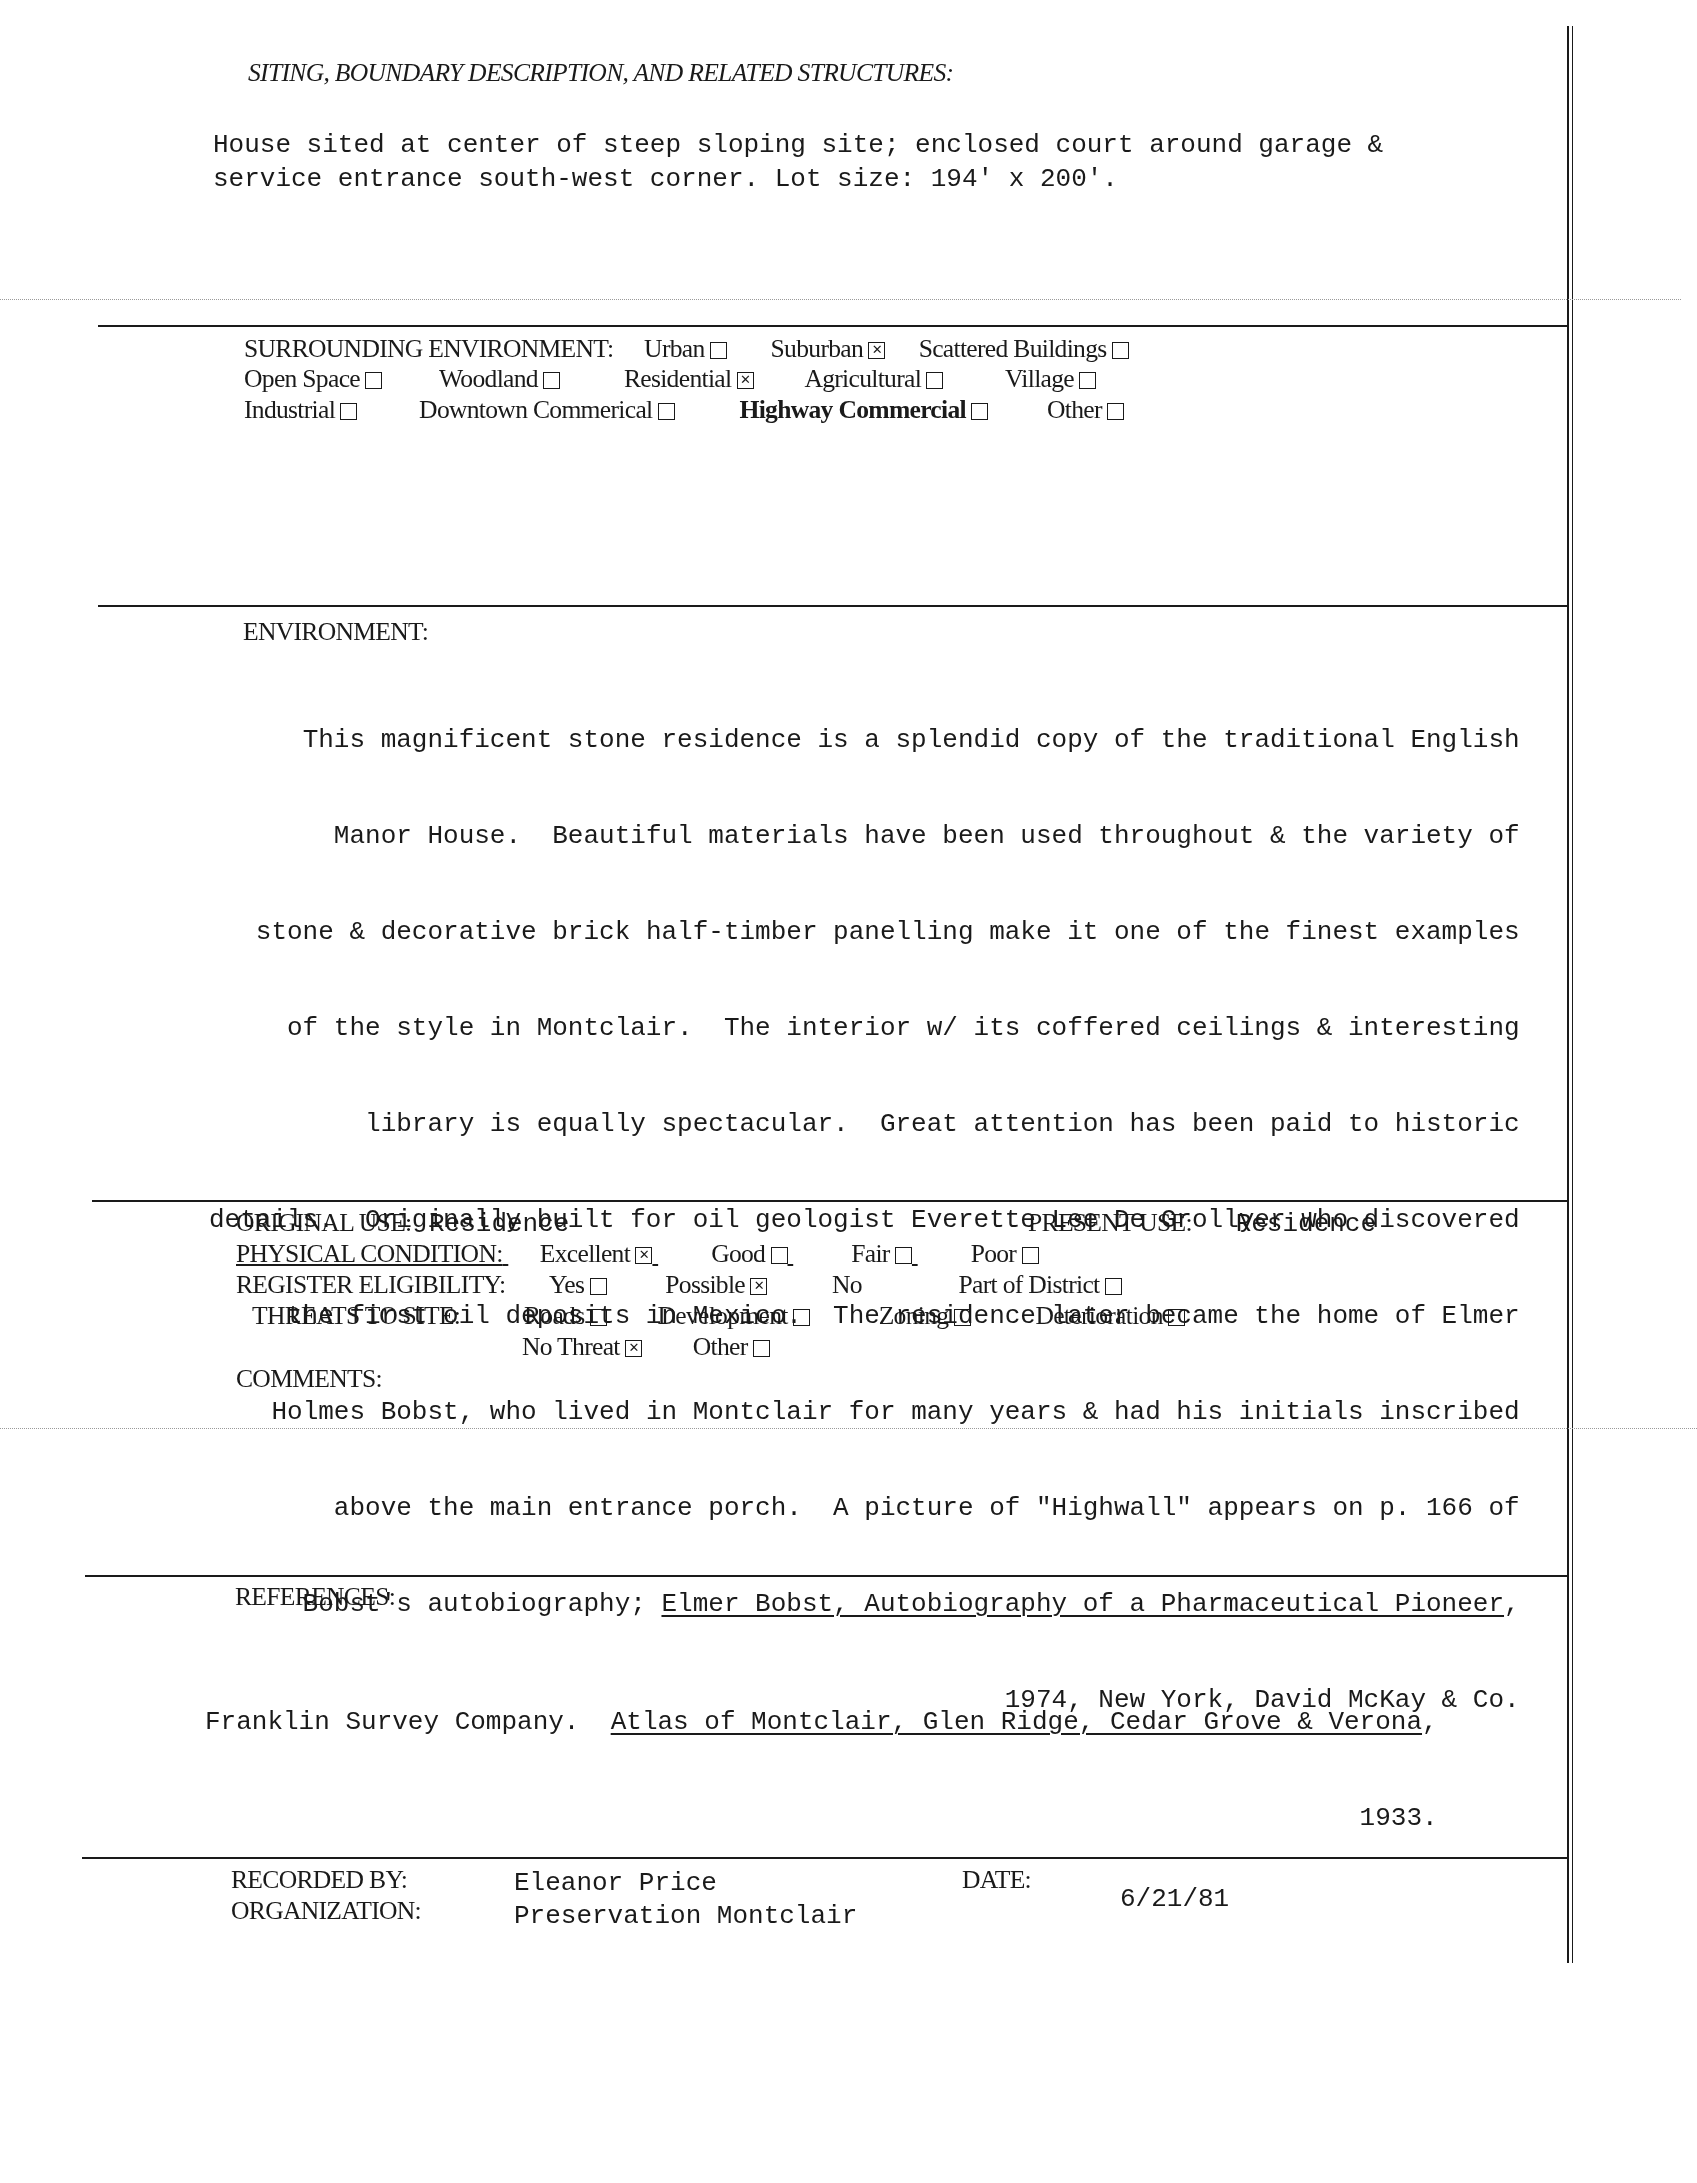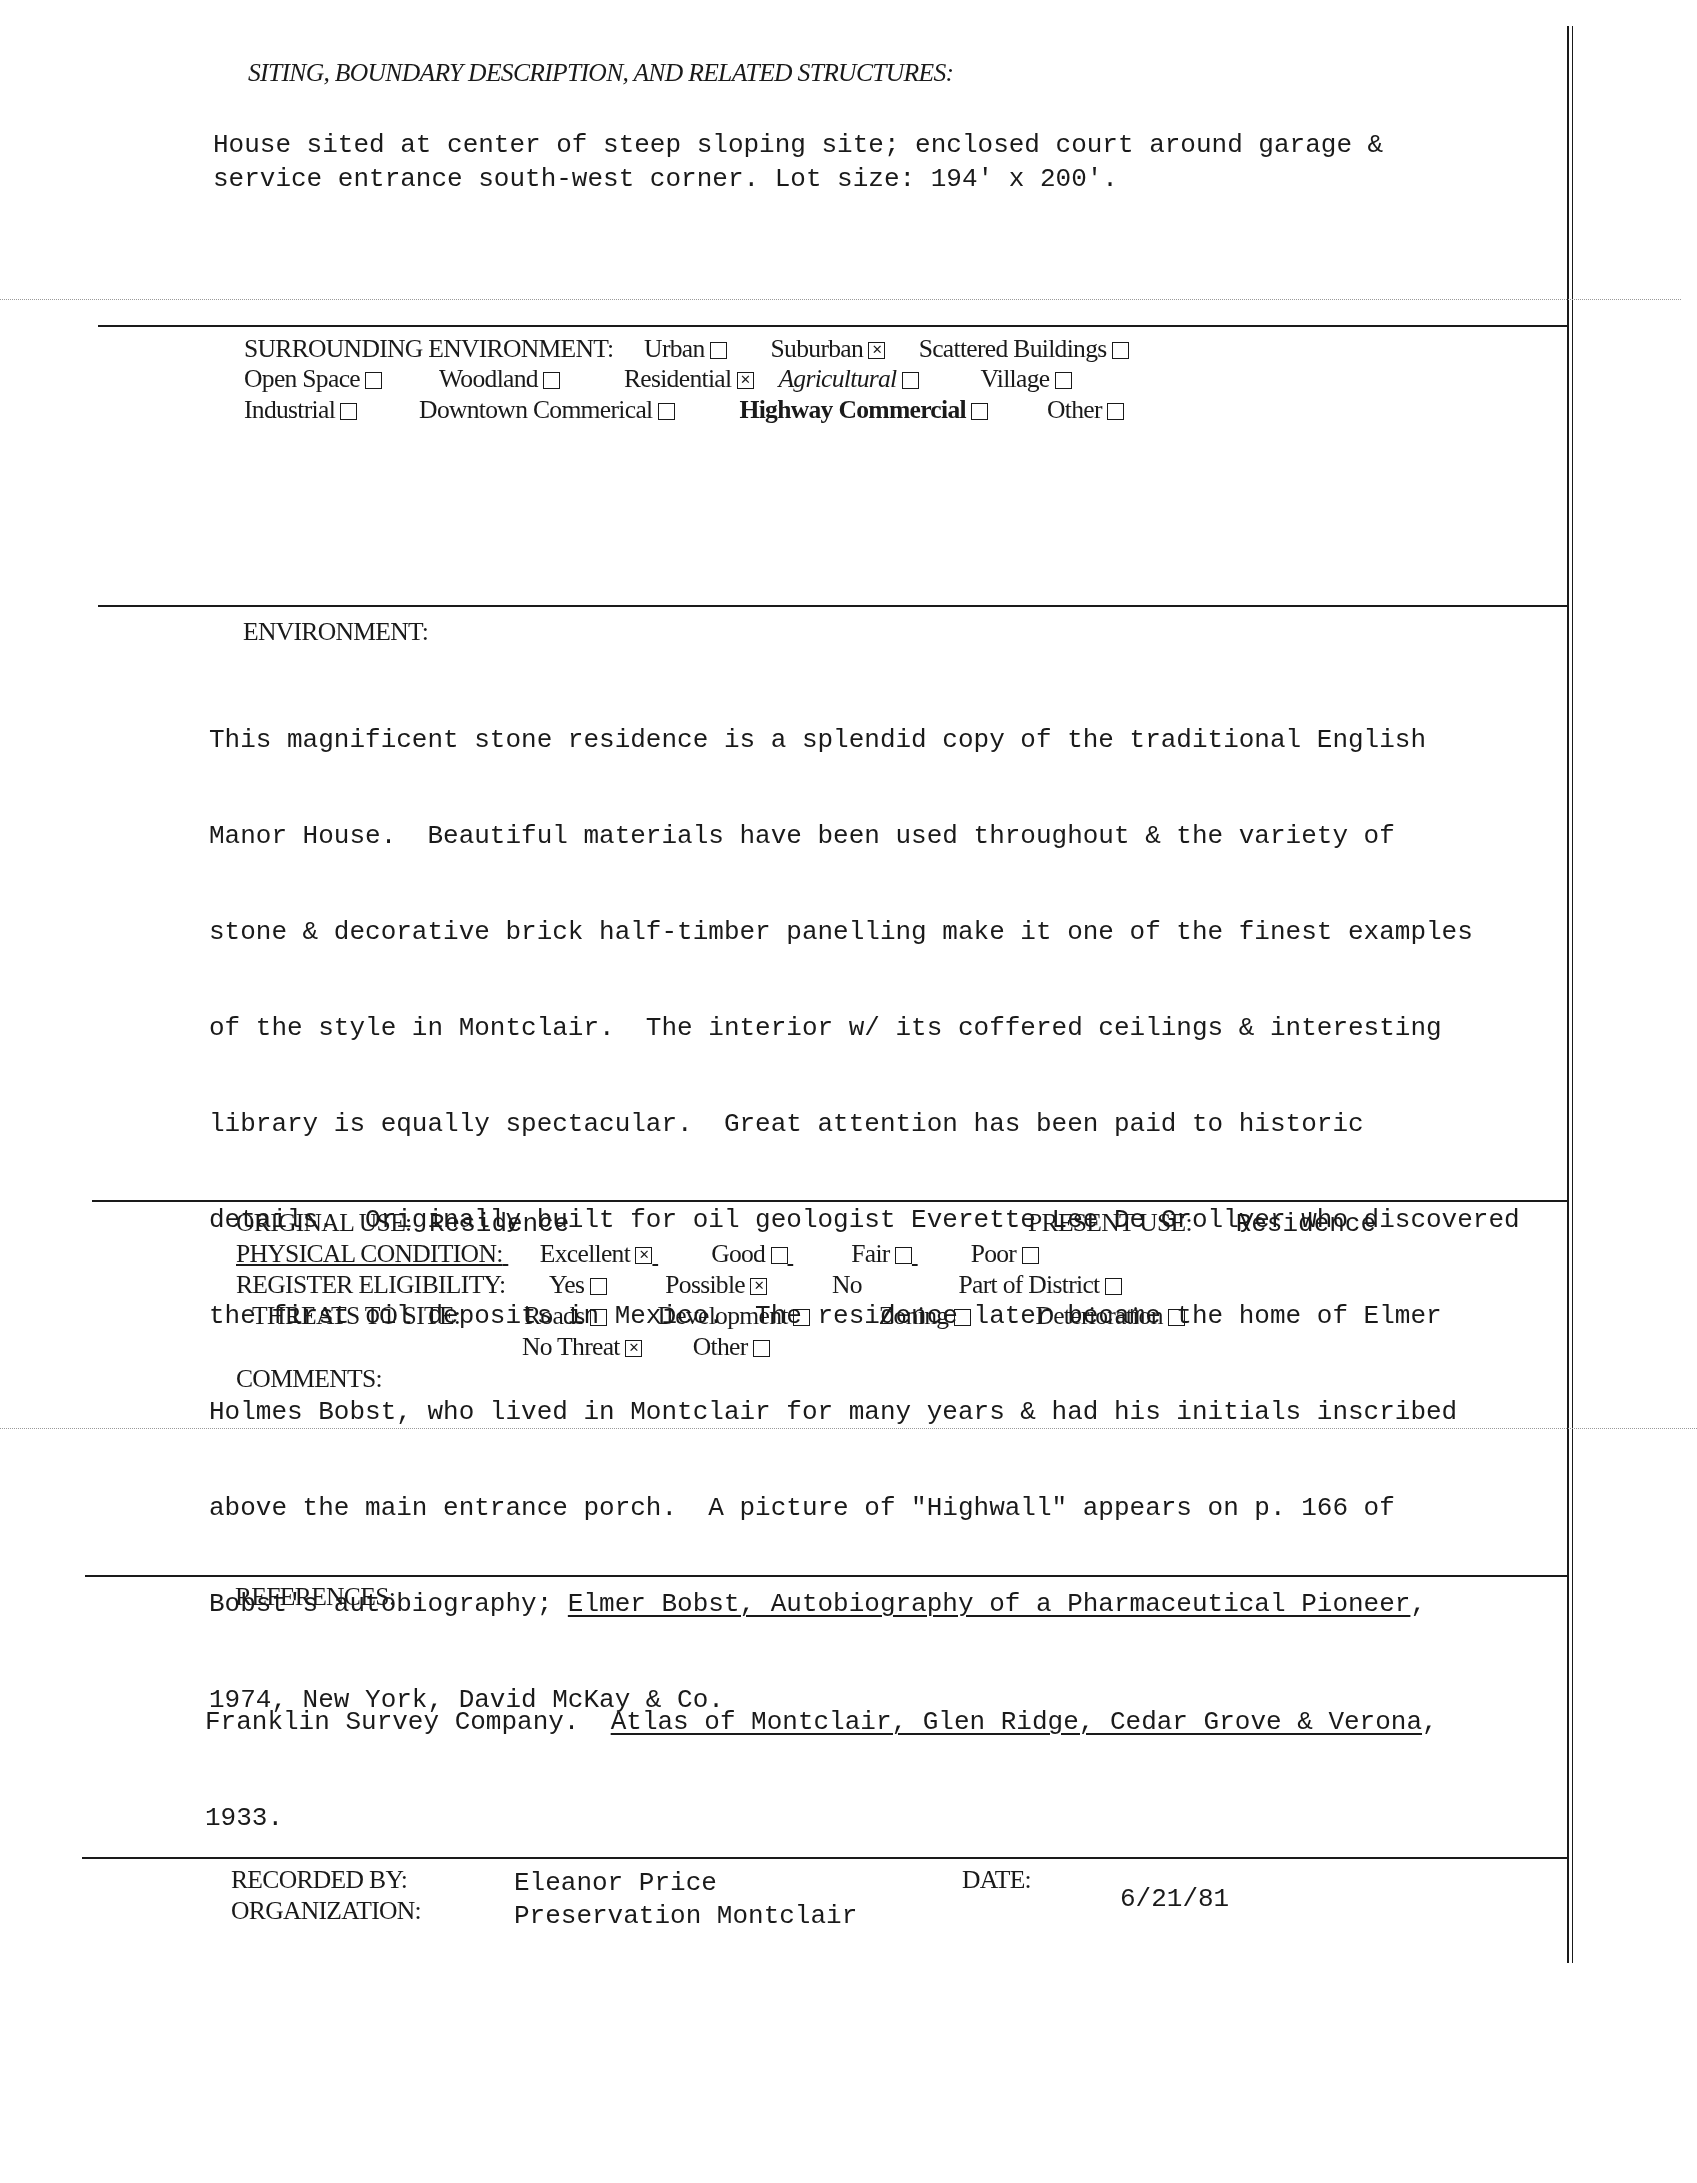--- a/index.html
+++ b/index.html
@@ -1,18 +1,18 @@
 <!DOCTYPE html>
 <html style="font-size:10.5px"><head>
 <meta charset="utf-8">
 <style>
   html, body { margin:0; padding:0; background:#ffffff; }
   body { width:1697px; height:2183px; position:relative; overflow:hidden; color:#1a1a1a; }
   .serif { font-family:"Liberation Serif", "DejaVu Serif", serif; }
-  .mono { font-family:"Liberation Mono", "DejaVu Sans Mono", monospace; }
+  .mono { font-family:"Liberation Mono", "DejaVu Sans Mono", monospace;text-align:right; }
   .abs { position:absolute; white-space:nowrap; }
   .label { font-size:25.6px; letter-spacing:-0.7px; }
   .typed { font-size:26px; line-height:32px; }
   .hline { position:absolute; height:2px; background:#1a1a1a; }
   .dotted { position:absolute; height:0; border-top:1.3px dotted #9a9a9a; }
   .vborder { position:absolute; width:2px; background:#1a1a1a; }
   .cb { display:inline-block; width:17px; height:17px; border:1.6px solid #1a1a1a; vertical-align:-2px; margin-left:5.3px; position:relative; box-sizing:border-box; font-size:17px; line-height:13px; text-align:center; font-family:"Liberation Sans", sans-serif; }
   .cb.checked::after { content:"\2715"; position:absolute; left:0; top:0; width:100%; height:100%; font-size:13px; line-height:14.4px; text-align:center; }
   .opt { display:inline-block; }
   .u { text-decoration:underline; text-decoration-thickness:2px; text-underline-offset:3.9px; }
@@ -39,21 +39,21 @@
 <div class="abs serif label" style="left:244px; top:334px;">
   <span>SURROUNDING ENVIRONMENT:</span>
   <span class="opt" style="margin-left:25px;"><span>Urban</span><span class="cb"></span></span>
   <span class="opt" style="margin-left:38px;"><span>Suburban</span><span class="cb checked"></span></span>
   <span class="opt" style="margin-left:27.6px;"><span>Scattered Buildings</span><span class="cb"></span></span>
 </div>
 <div class="abs serif label" style="left:244px; top:364px;">
   <span class="opt"><span>Open Space</span><span class="cb"></span></span>
   <span class="opt" style="margin-left:51px;"><span>Woodland</span><span class="cb"></span></span>
   <span class="opt" style="margin-left:58px;"><span>Residential</span><span class="cb checked"></span></span>
-  <span class="opt" style="margin-left:19px;font-style:italic;"><span>Agricultural</span><span class="cb"></span></span>
+  <span class="opt" style="margin-left:45px;"><span>Agricultural</span><span class="cb"></span></span>
   <span class="opt" style="margin-left:56px;"><span>Village</span><span class="cb"></span></span>
 </div>
 <div class="abs serif label" style="left:244px; top:395px;">
   <span class="opt"><span>Industrial</span><span class="cb"></span></span>
   <span class="opt" style="margin-left:56px;"><span>Downtown Commerical</span><span class="cb"></span></span>
   <span class="opt" style="margin-left:59px;font-weight:bold;"><span>Highway Commercial</span><span class="cb"></span></span>
   <span class="opt" style="margin-left:53px;"><span>Other</span><span class="cb"></span></span>
 </div>
 
 <div class="abs serif label" style="left:243px; top:617px;">ENVIRONMENT:</div>

